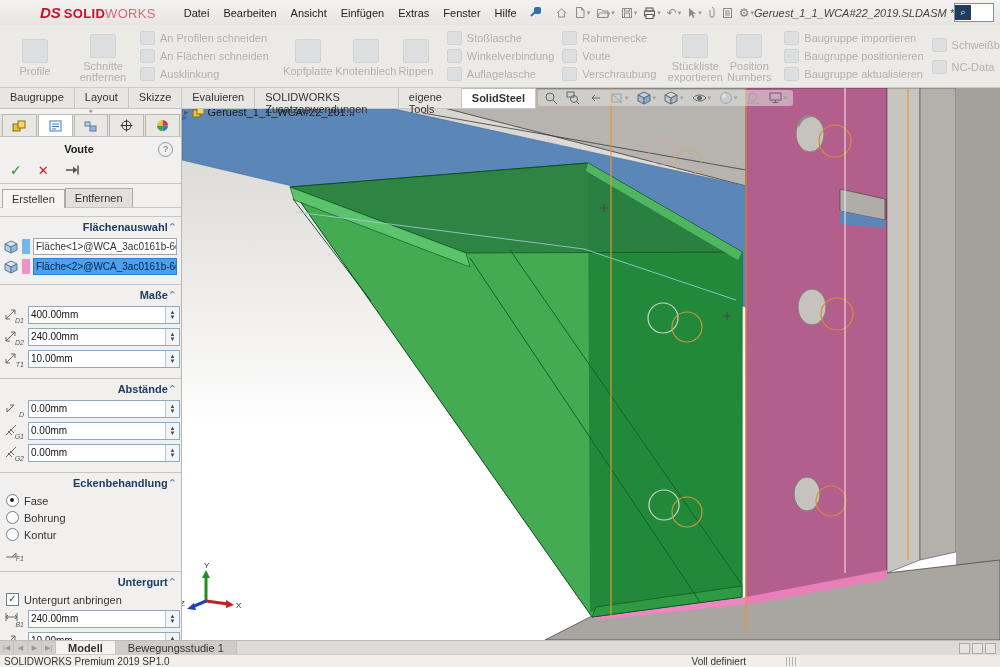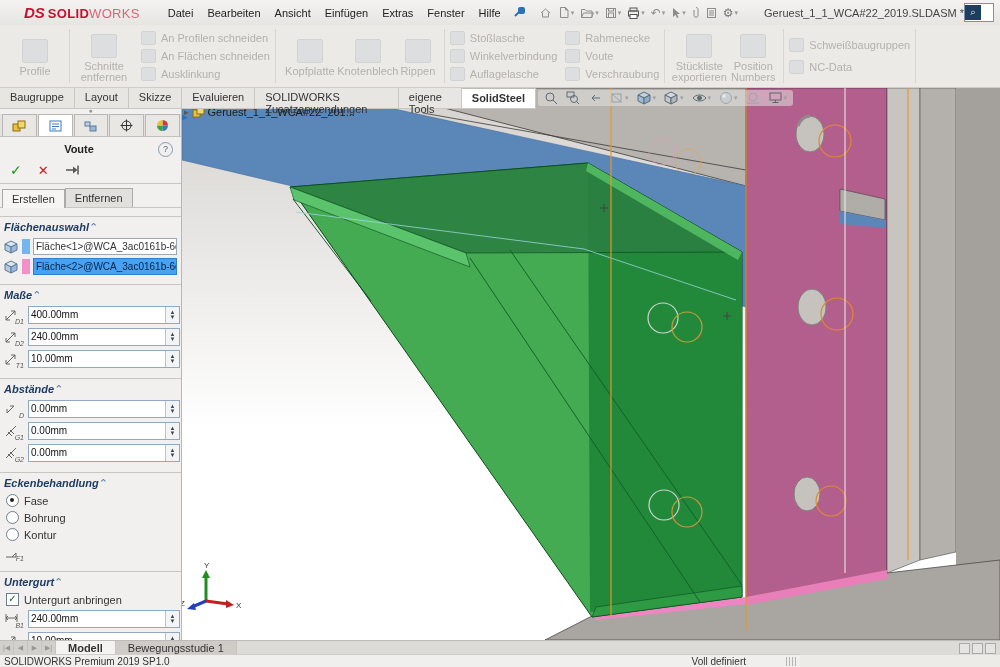--- a/index.html
+++ b/index.html
@@ -2,30 +2,30 @@
 <html><head>
 <meta charset="utf-8">
 <style>
   html,body{margin:0;padding:0;background:#888;}
   #app{position:relative;width:1000px;height:667px;overflow:hidden;background:#ecebe8;
        font-family:"Liberation Sans","DejaVu Sans",sans-serif;font-size:11px;color:#333;}
   .abs{position:absolute;}
   
   #titlebar{left:0;top:0;width:1000px;height:25px;background:linear-gradient(#f4f3f1,#e7e5e2);
             border-bottom:1px solid #d2d0cd;display:flex;align-items:center;}
-  #logo{display:flex;align-items:baseline;margin-left:24px;white-space:nowrap;}
+  #logo{display:flex;align-items:baseline;margin-left:40px;white-space:nowrap;}
   #logo .mark{font-style:italic;font-weight:bold;font-size:15px;color:#c8102e;margin-right:3px;}
   #logo .b{font-weight:bold;font-size:13px;color:#c8102e;letter-spacing:.3px;}
   #logo .l{font-size:13px;color:#d9667a;letter-spacing:.3px;}
   #menus{display:flex;gap:14px;margin-left:28px;color:#222;}
   #menus span{cursor:default;}
   #qat{display:flex;align-items:center;gap:6px;margin-left:14px;color:#8e8c89;}
   .qi{display:flex;align-items:center;gap:1px;}
   .dd{font-size:7px;color:#9a9895;}
-  #filename{margin-left:26px;color:#444;white-space:nowrap;}
+  #filename{color:#444;white-space:nowrap;font-style:italic;}
   #searchbox{margin-left:auto;margin-right:6px;display:flex;align-items:center;height:17px;
              border:1px solid #7a92ad;background:#fff;width:96px;}
   #searchbox .sic{width:16px;height:15px;background:#1d3e5e;color:#fff;font-size:9px;
                   display:flex;align-items:center;justify-content:center;}
   
   #ribbon{left:0;top:25px;width:1000px;height:63px;background:#eceae7;border-bottom:1px solid #cfccc9;
           display:flex;align-items:stretch;padding-left:2px;box-sizing:border-box;}
   .rgroup{display:flex;align-items:center;padding:2px 4px;}
   .rsep{width:1px;background:#d8d6d2;margin:4px 1px;}
   .rbig{display:flex;flex-direction:column;align-items:center;justify-content:flex-end;
@@ -59,28 +59,28 @@
   .pmtab.active{background:#fff;}
   #pm-titlerow{display:flex;align-items:center;height:20px;margin-top:2px;}
   #pm-title{flex:1;text-align:center;font-weight:bold;color:#222;}
   #pm-help{width:13px;height:13px;border:1px solid #8a9ab0;border-radius:50%;color:#4a6a90;
            font-size:9px;text-align:center;line-height:12px;margin-right:8px;}
   #pm-actions{display:flex;gap:16px;align-items:center;padding:3px 0 5px 10px;border-bottom:1px solid #c8c6c3;}
   #pm-subtabs{display:flex;padding:4px 0 0 2px;border-bottom:1px solid #c8c6c3;}
   .pmsub{padding:3px 9px;border:1px solid #aaa;border-bottom:none;background:#e2e0dd;color:#333;}
   .pmsub.active{background:#f6f5f3;font-weight:normal;position:relative;top:1px;}
   .sect{border-bottom:1px solid #c8c6c3;padding:4px 4px 6px;}
-  .shead{display:flex;justify-content:flex-start;color:#1e3c62;font-weight:bold;margin-bottom:4px;font-style:italic;}
+  .shead{display:flex;justify-content:flex-end;color:#1e3c62;font-weight:bold;margin-bottom:4px;}
   .shead .chev{color:#5a7aa0;font-weight:normal;}
   .selrow{display:flex;align-items:center;gap:3px;margin:3px 0;}
   .swatch{width:8px;height:15px;flex:none;}
   .selbox{flex:1;height:15px;border:1px solid #9aa8b8;background:#fff;font-size:10px;
           line-height:15px;white-space:nowrap;overflow:hidden;padding-left:2px;}
   .selbox.selected{background:#49a1f0;border-color:#2f7fd0;color:#00244a;}
-  .frow{display:flex;align-items:flex-end;gap:4px;margin:4px 0;}
+  .frow{display:flex;align-items:center;gap:4px;margin:4px 0;}
   .dimicon{width:20px;height:16px;flex:none;position:relative;}
   .dimicon svg{position:absolute;left:0;top:0;}
   .dimicon .sub{position:absolute;right:0;bottom:-1px;font-size:7px;color:#555;font-style:italic;}
   .fwrap{flex:1;display:flex;border:1px solid #8fa8c4;background:#fff;height:16px;}
   .fwrap input{flex:1;border:none;outline:none;font-size:10px;padding:0 2px;height:14px;
                font-family:"Liberation Sans",sans-serif;color:#111;background:transparent;}
   .spin{width:13px;border-left:1px solid #b8c4d2;display:flex;flex-direction:column;
         align-items:center;justify-content:center;color:#445;font-size:6px;line-height:5px;background:#f2f4f6;}
   .radiorow{display:flex;align-items:center;gap:5px;margin:4px 2px;}
   .rad{width:11px;height:11px;border:1px solid #707e8c;border-radius:50%;background:#fff;position:relative;flex:none;}
@@ -286,20 +286,36 @@
           <span class="ricL"></span>
           <span>Stückliste exportieren</span>
         </div>
       <div class="rbig" style="width:50px">
           <span class="ricL"></span>
           <span>Position Numbers</span>
         </div>
     </div>
     <div class="rsep"></div>
     <div class="rgroup">
+        <div class="rstack">
+      <div class="rrow">
+            <span class="ric"></span>
+            <span>Baugruppe importieren</span>
+          </div>
+      <div class="rrow">
+            <span class="ric"></span>
+            <span>Baugruppe positionieren</span>
+          </div>
+      <div class="rrow">
+            <span class="ric"></span>
+            <span>Baugruppe aktualisieren</span>
+          </div>
+    </div>
+      </div>
+    <div class="rgroup">
         <div class="rstack" style="gap:8px;">
       <div class="rrow">
             <span class="ric"></span>
             <span>Schweißbaugruppen</span>
           </div>
       <div class="rrow">
             <span class="ric"></span>
             <span>NC-Data</span>
           </div>
     </div>

